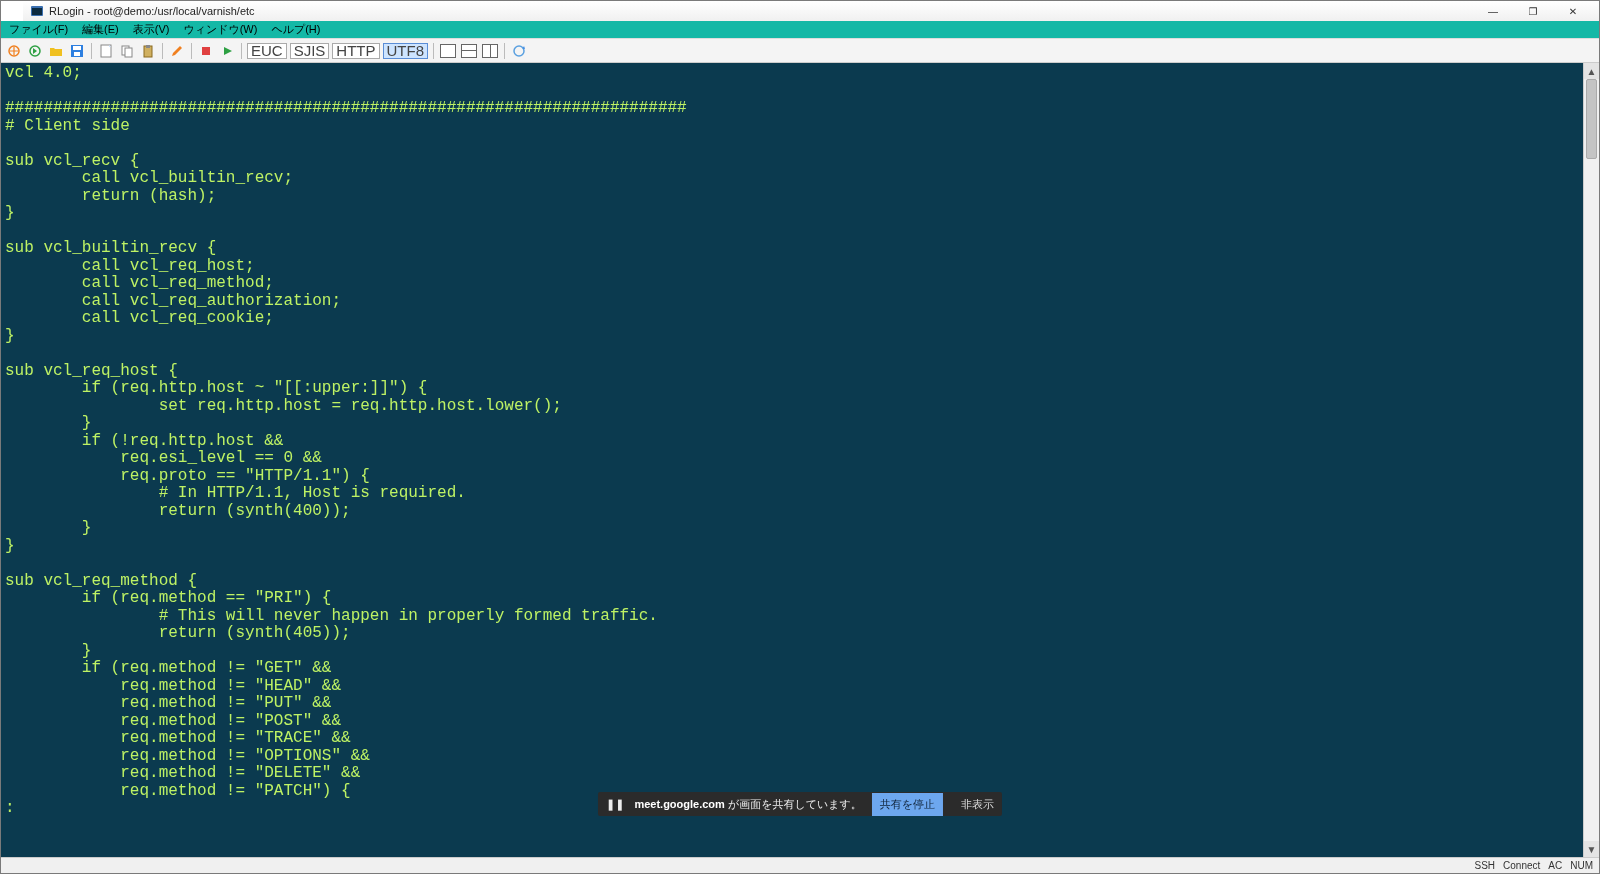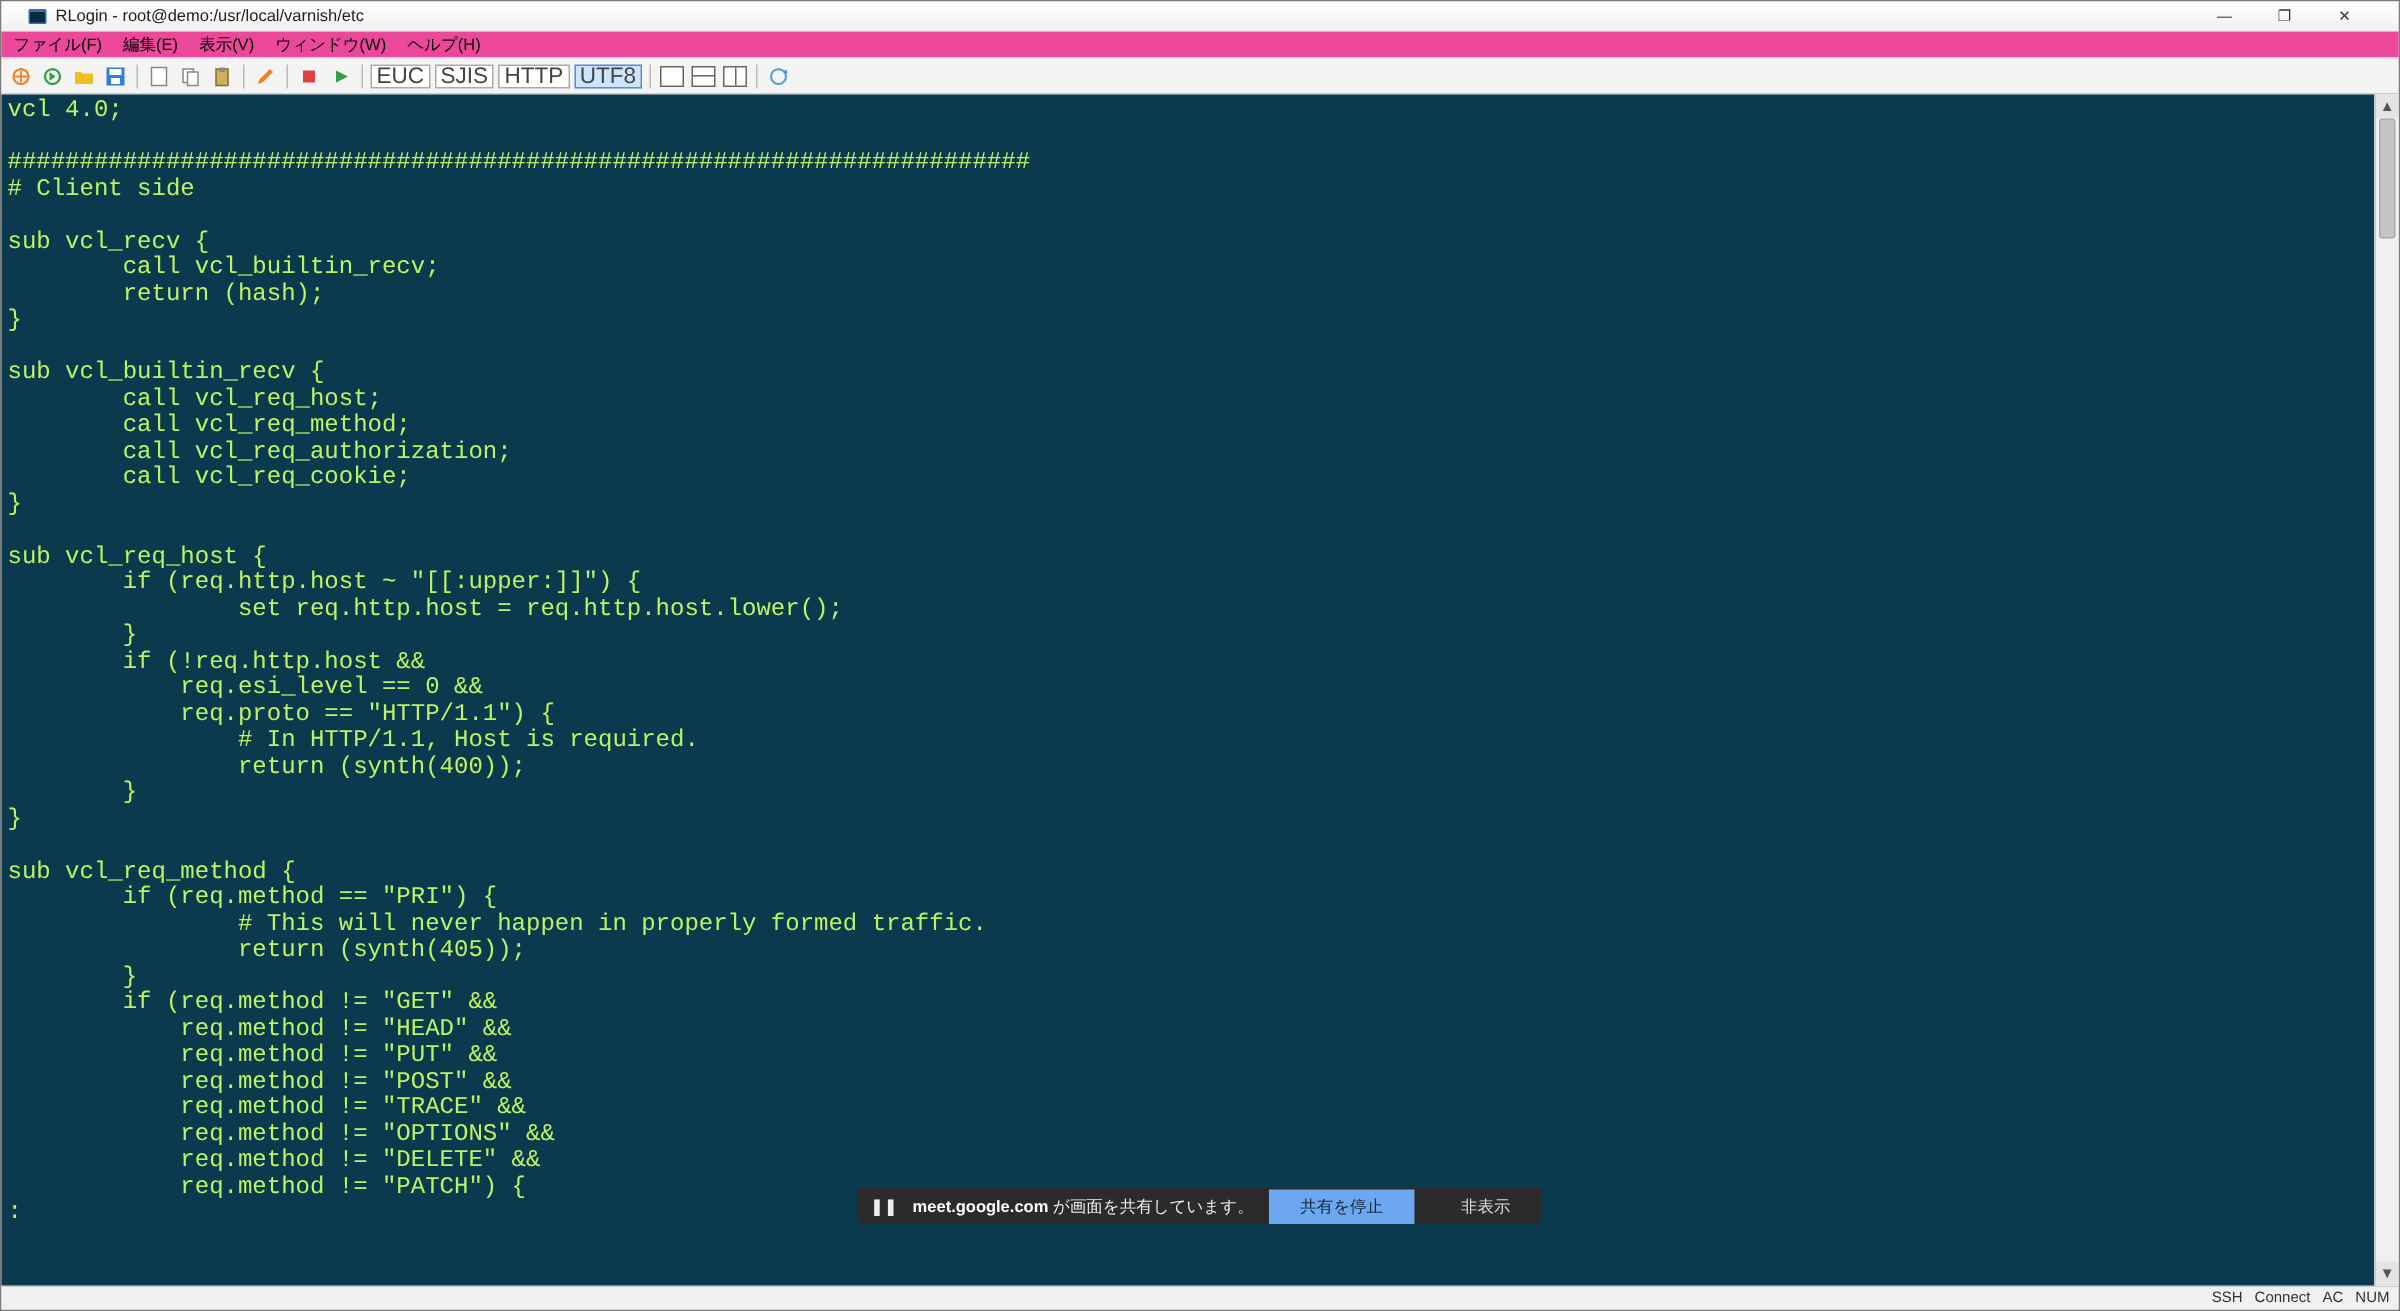--- a/index.html
+++ b/index.html
@@ -1,25 +1,25 @@
 <!DOCTYPE html>
 <html><head>
 <meta charset="utf-8">
 <style>
   * { margin:0; padding:0; box-sizing:border-box; }
   body { font-family: "MS Gothic", "Meiryo", sans-serif; font-size:11px; background:#f0f0f0; color:#000; overflow:hidden; }
   .window { width:1600px; height:874px; display:flex; flex-direction:column; border:1px solid #7a7a7a; background:#fff; }
   
-  .titlebar { height:20px; background:linear-gradient(#fff,#f0f0f0); display:flex; align-items:center; padding:0 16px; font-size:11px; color:#222; }
+  .titlebar { height:20px; background:linear-gradient(#fff,#f0f0f0); display:flex; align-items:center; padding:0 6px; font-size:11px; color:#222;margin-left:22px; }
   .titlebar .icon { width:16px; height:16px; margin-right:4px; display:flex; align-items:center; justify-content:center; }
   .titlebar .title { flex:1; }
   .titlebar .winbtns { display:flex; gap:0; }
   .titlebar .winbtn { width:40px; height:18px; display:flex; align-items:center; justify-content:center; font-size:10px; color:#333; cursor:pointer; }
   
-  .menubar { height:18px; background:#ec4899; display:flex; align-items:center; padding:0 2px; font-size:11px; gap:2px; border-bottom:1px solid #ddd;}
+  .menubar { height:18px; background:#14b8a6; display:flex; align-items:center; padding:0 2px; font-size:11px; gap:2px; border-bottom:1px solid #ddd;}
   .menubar .menuitem { padding:1px 6px; cursor:pointer; }
   
   .toolbar { height:24px; background:#f4f4f4; display:flex; align-items:center; padding:2px 4px; gap:3px; border-bottom:1px solid #ccc; }
   .toolbar .tbtn { width:18px; height:18px; display:flex; align-items:center; justify-content:center; cursor:pointer; border:1px solid transparent; font-size:11px; }
   .toolbar .sep { width:1px; height:16px; background:#bbb; margin:0 2px; }
   .toolbar .enc { min-width:22px; height:16px; font-size:15px; display:flex; align-items:center; justify-content:center; border:1px solid #aaa; background:#fff; color:#444; padding:0 3px; cursor:pointer; }
   .toolbar .enc.active { background:#cde4ff; border-color:#5a8dd6; }
   .toolbar .rect { width:16px; height:14px; border:1px solid #666; background:#fff; cursor:pointer; display:flex; }
   .toolbar .rect.split-h::after{content:"";width:100%;height:1px;background:#666;align-self:center;}
   .toolbar .rect.split-v::after{content:"";width:1px;height:100%;background:#666;margin:auto;}
@@ -28,21 +28,21 @@
   .terminal { flex:1; background:#0b3a4f; color:#bef264; font-family:"Consolas","Courier New",monospace; font-size:16px; line-height:17.5px; padding:2px 2px 2px 4px; white-space:pre; overflow:hidden; position:relative;}
   .scrollbar { width:16px; background:#f0f0f0; border-left:1px solid #ccc; position:relative; }
   .scrollbar .up,.scrollbar .down{height:16px;display:flex;align-items:center;justify-content:center;font-size:10px;color:#555;background:#e4e4e4;}
   .scrollbar .track{position:absolute;top:16px;bottom:16px;left:0;right:0;background:#f0f0f0;}
   .scrollbar .thumb{position:absolute;left:2px;right:2px;top:0;height:80px;background:#c4c4c4;border:1px solid #aaa;border-radius:2px;}
   
   .statusbar { height:16px; background:#f0f0f0; border-top:1px solid #ccc; display:flex; align-items:center; justify-content:flex-end; font-size:10px; color:#333; padding:0 6px; gap:8px;}
   
   .sharebar { position:absolute; bottom:58px; left:50%; transform:translateX(-50%); height:24px; display:flex; align-items:center; background:#2b2b2b; border-radius:2px; font-size:11px; color:#eee; padding:0 0 0 8px; gap:10px; }
   .sharebar .domain { color:#fff; font-weight:bold; }
-  .sharebar .btn { padding:4px 21px; cursor:pointer; font-size:11px; }
+  .sharebar .btn { padding:4px 8px; cursor:pointer; font-size:11px; }
   .sharebar .btn.primary { background:#6da7ef; color:#10243a; }
   .sharebar .btn.secondary { color:#ddd;text-align:right; }
   svg { overflow:visible; }
   .c-green{fill:#2ea043;} .c-blue{fill:#2d7fe0;} .c-orange{fill:#f08020;} .c-yellow{fill:#f0c020;} .c-red{fill:#e04040;}
 </style>
 </head>
 <body>
 
 <div class="window">
 

